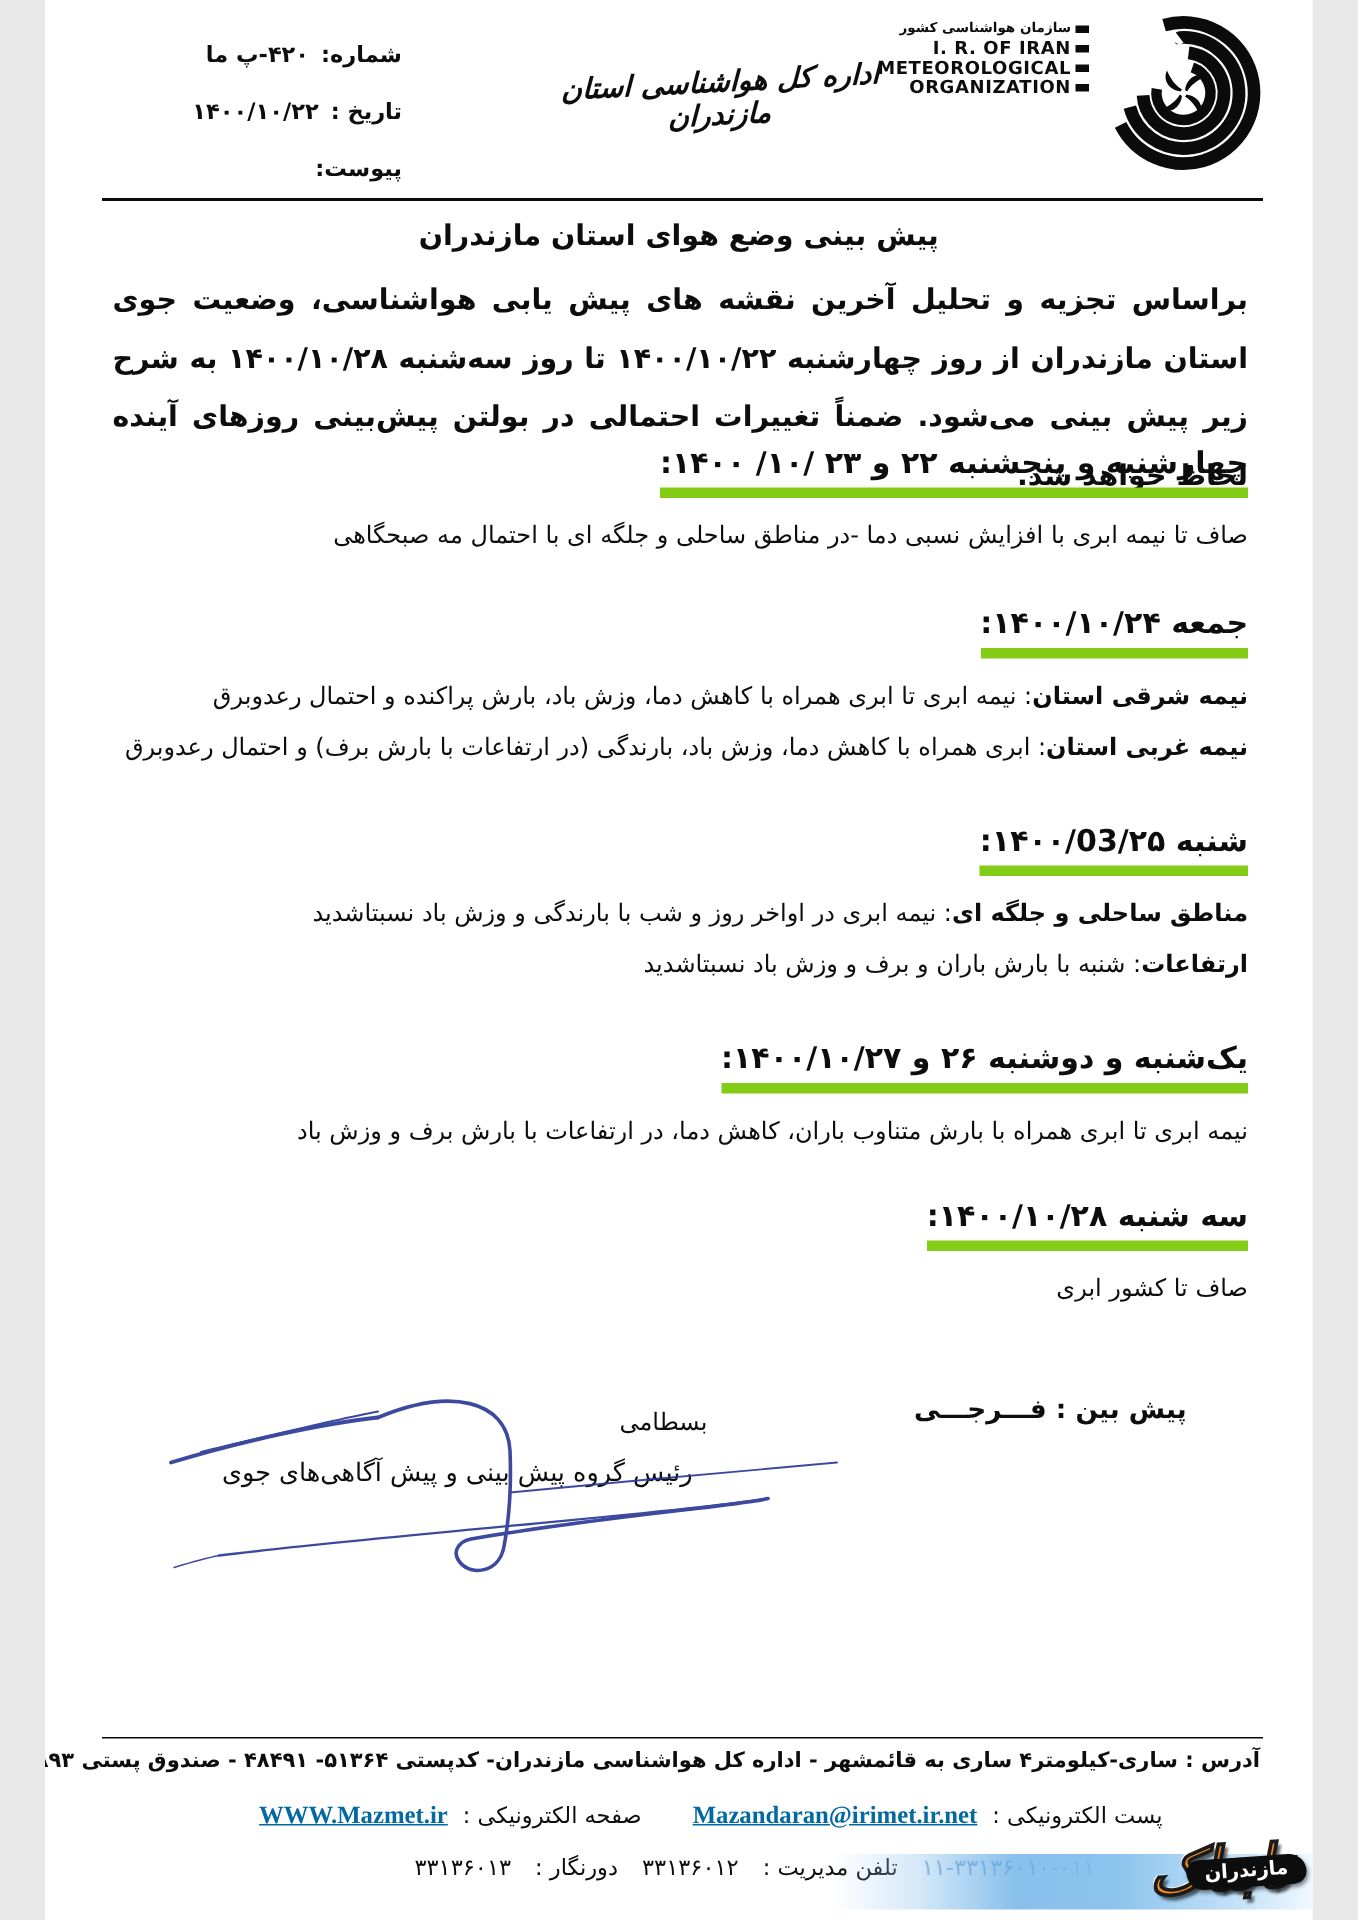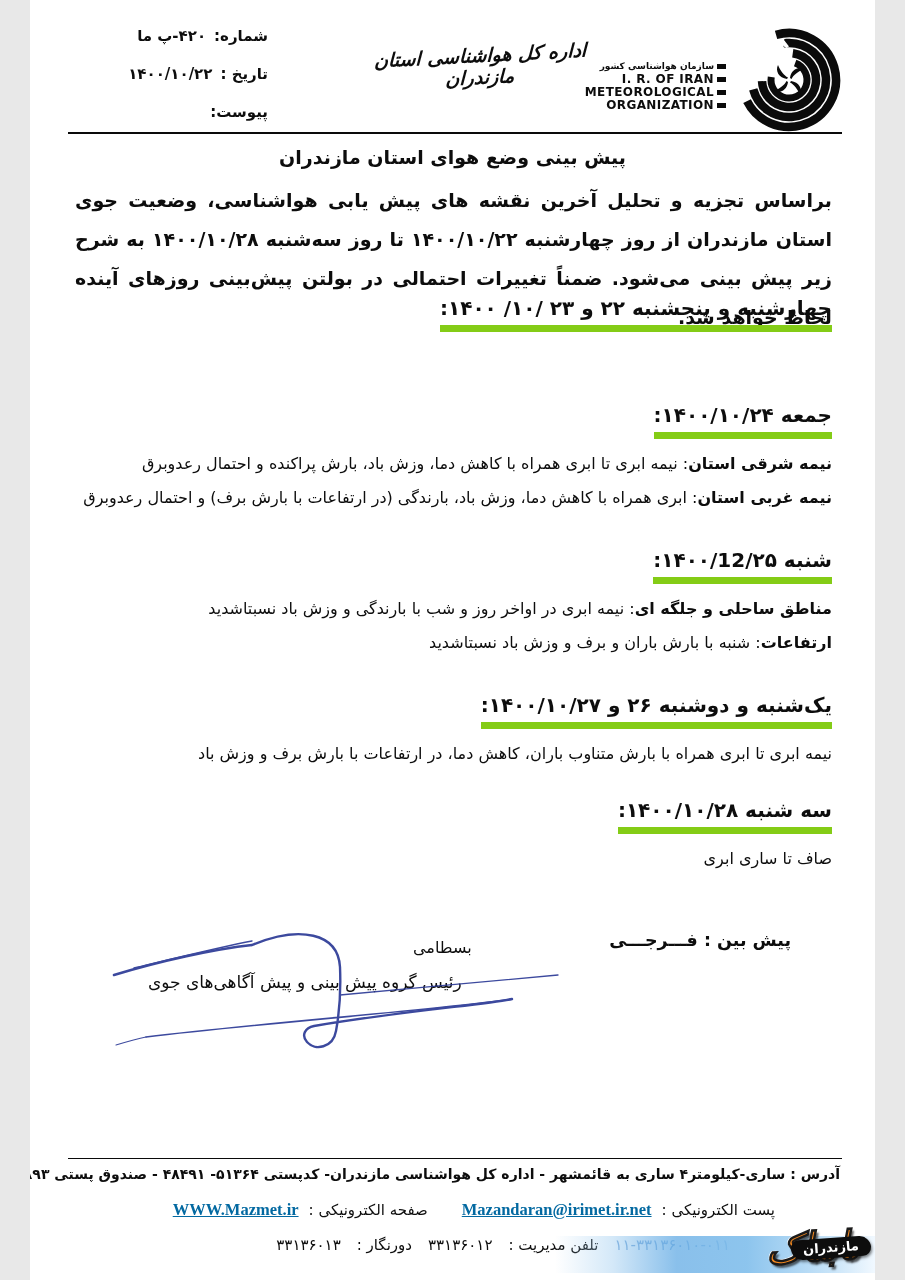--- a/index.html
+++ b/index.html
@@ -9,21 +9,21 @@
   }
   
   .ref-fields{position:absolute;top:24px;left:70px;width:168px;direction:rtl;text-align:right;}
   .ref-row{font-size:15px;font-weight:bold;line-height:24px;margin-bottom:14px;white-space:nowrap;}
   .ref-row .val{margin-right:8px;}
   .org-calligraphy{
     position:absolute;top:44px;left:330px;width:240px;text-align:center;
     font-size:19px;font-weight:bold;font-style:italic;direction:rtl;
     transform:rotate(-3deg) skewX(-4deg);letter-spacing:-0.5px;
   }
-  .logo{position:absolute;top:18px;right:26px;display:flex;align-items:center;}
+  .logo{position:absolute;top:0;right:26px;display:flex;align-items:flex-start;}
   .logo-text{margin-top:14px;width:96px;}
   .logo-line{display:flex;justify-content:flex-end;align-items:center;margin-bottom:3px;}
   .logo-line .t{font-weight:bold;letter-spacing:0.4px;font-size:12px;line-height:10px;white-space:nowrap;}
   .logo-line .t.fa{font-size:9px;direction:rtl;}
   .logo-bar{width:9px;height:5px;background:#0b0b0b;margin-right:-2px;margin-left:3px;flex:none;}
   .logo-spiral{display:block;margin-left:-3px;}
   .rule{position:absolute;left:38px;right:33px;border-top:2px solid #0a0a0a;height:0;}
   .top-rule{top:132px;}
   
   .doc-title{position:absolute;top:146px;left:0;right:0;text-align:center;
@@ -125,42 +125,43 @@
     </svg>
   </div>
 
   <div class="rule top-rule"></div>
 
   <div class="doc-title">پیش بینی وضع هوای استان مازندران</div>
   <p class="intro">براساس تجزیه و تحلیل آخرین نقشه های پیش یابی هواشناسی، وضعیت جوی استان مازندران از روز چهارشنبه ۱۴۰۰/۱۰/۲۲ تا روز سه‌شنبه ۱۴۰۰/۱۰/۲۸ به شرح زیر پیش بینی می‌شود. ضمناً تغییرات احتمالی در بولتن پیش‌بینی روزهای آینده لحاظ خواهد شد.</p>
 
   <section class="sec s1">
     <h2>چهارشنبه و پنجشنبه ۲۲ و ۲۳ /۱۰/ ۱۴۰۰:</h2>
+    <div class="line"><b></b><span>صاف تا نیمه ابری با افزایش نسبی دما -در مناطق ساحلی و جلگه ای با احتمال مه صبحگاهی</span></div>
   </section>
 
   <section class="sec s2">
     <h2>جمعه ۱۴۰۰/۱۰/۲۴:</h2>
     <div class="line"><b>نیمه شرقی استان</b><span>: نیمه ابری تا ابری همراه با کاهش دما، وزش باد، بارش پراکنده و احتمال رعدوبرق</span></div>
     <div class="line"><b>نیمه غربی استان</b><span>: ابری همراه با کاهش دما، وزش باد، بارندگی (در ارتفاعات با بارش برف) و احتمال رعدوبرق</span></div>
   </section>
 
   <section class="sec s3">
-    <h2>شنبه ۱۴۰۰/12/۲۵:</h2>
+    <h2>شنبه ۱۴۰۰/03/۲۵:</h2>
     <div class="line"><b>مناطق ساحلی و جلگه ای</b><span>: نیمه ابری در اواخر روز و شب با بارندگی و وزش باد نسبتاشدید</span></div>
     <div class="line"><b>ارتفاعات</b><span>: شنبه با بارش باران و برف و وزش باد نسبتاشدید</span></div>
   </section>
 
   <section class="sec s4">
     <h2>یک‌شنبه و دوشنبه ۲۶ و ۱۴۰۰/۱۰/۲۷:</h2>
     <div class="line"><b></b><span>نیمه ابری تا ابری همراه با بارش متناوب باران، کاهش دما، در ارتفاعات با بارش برف و وزش باد</span></div>
   </section>
 
   <section class="sec s5">
     <h2>سه شنبه ۱۴۰۰/۱۰/۲۸:</h2>
-    <div class="line"><b></b><span>صاف تا ساری ابری</span></div>
+    <div class="line"><b></b><span>صاف تا کشور ابری</span></div>
   </section>
 
   <div class="forecaster">پیش بین : فـــرجـــی</div>
   <div class="approver-name">بسطامی</div>
   <div class="approver-title">رئیس گروه پیش بینی و پیش آگاهی‌های جوی</div>
   <svg class="sig-svg" width="480" height="160" viewBox="0 0 480 160">
     <g fill="none" stroke="#2c3a96" stroke-linecap="round" opacity="0.92">
       <path d="M14,60 C60,46 115,34 152,30" stroke-width="2.6"></path>
       <path d="M34,53 C80,42 125,31 152,26" stroke-width="1.4"></path>
       <path d="M152,30 C200,10 238,18 240,52 C241,76 239,100 236,116 C233,133 215,136 207,127 C201,120 205,113 214,111 C300,96 392,89 412,84" stroke-width="2.4"></path>

